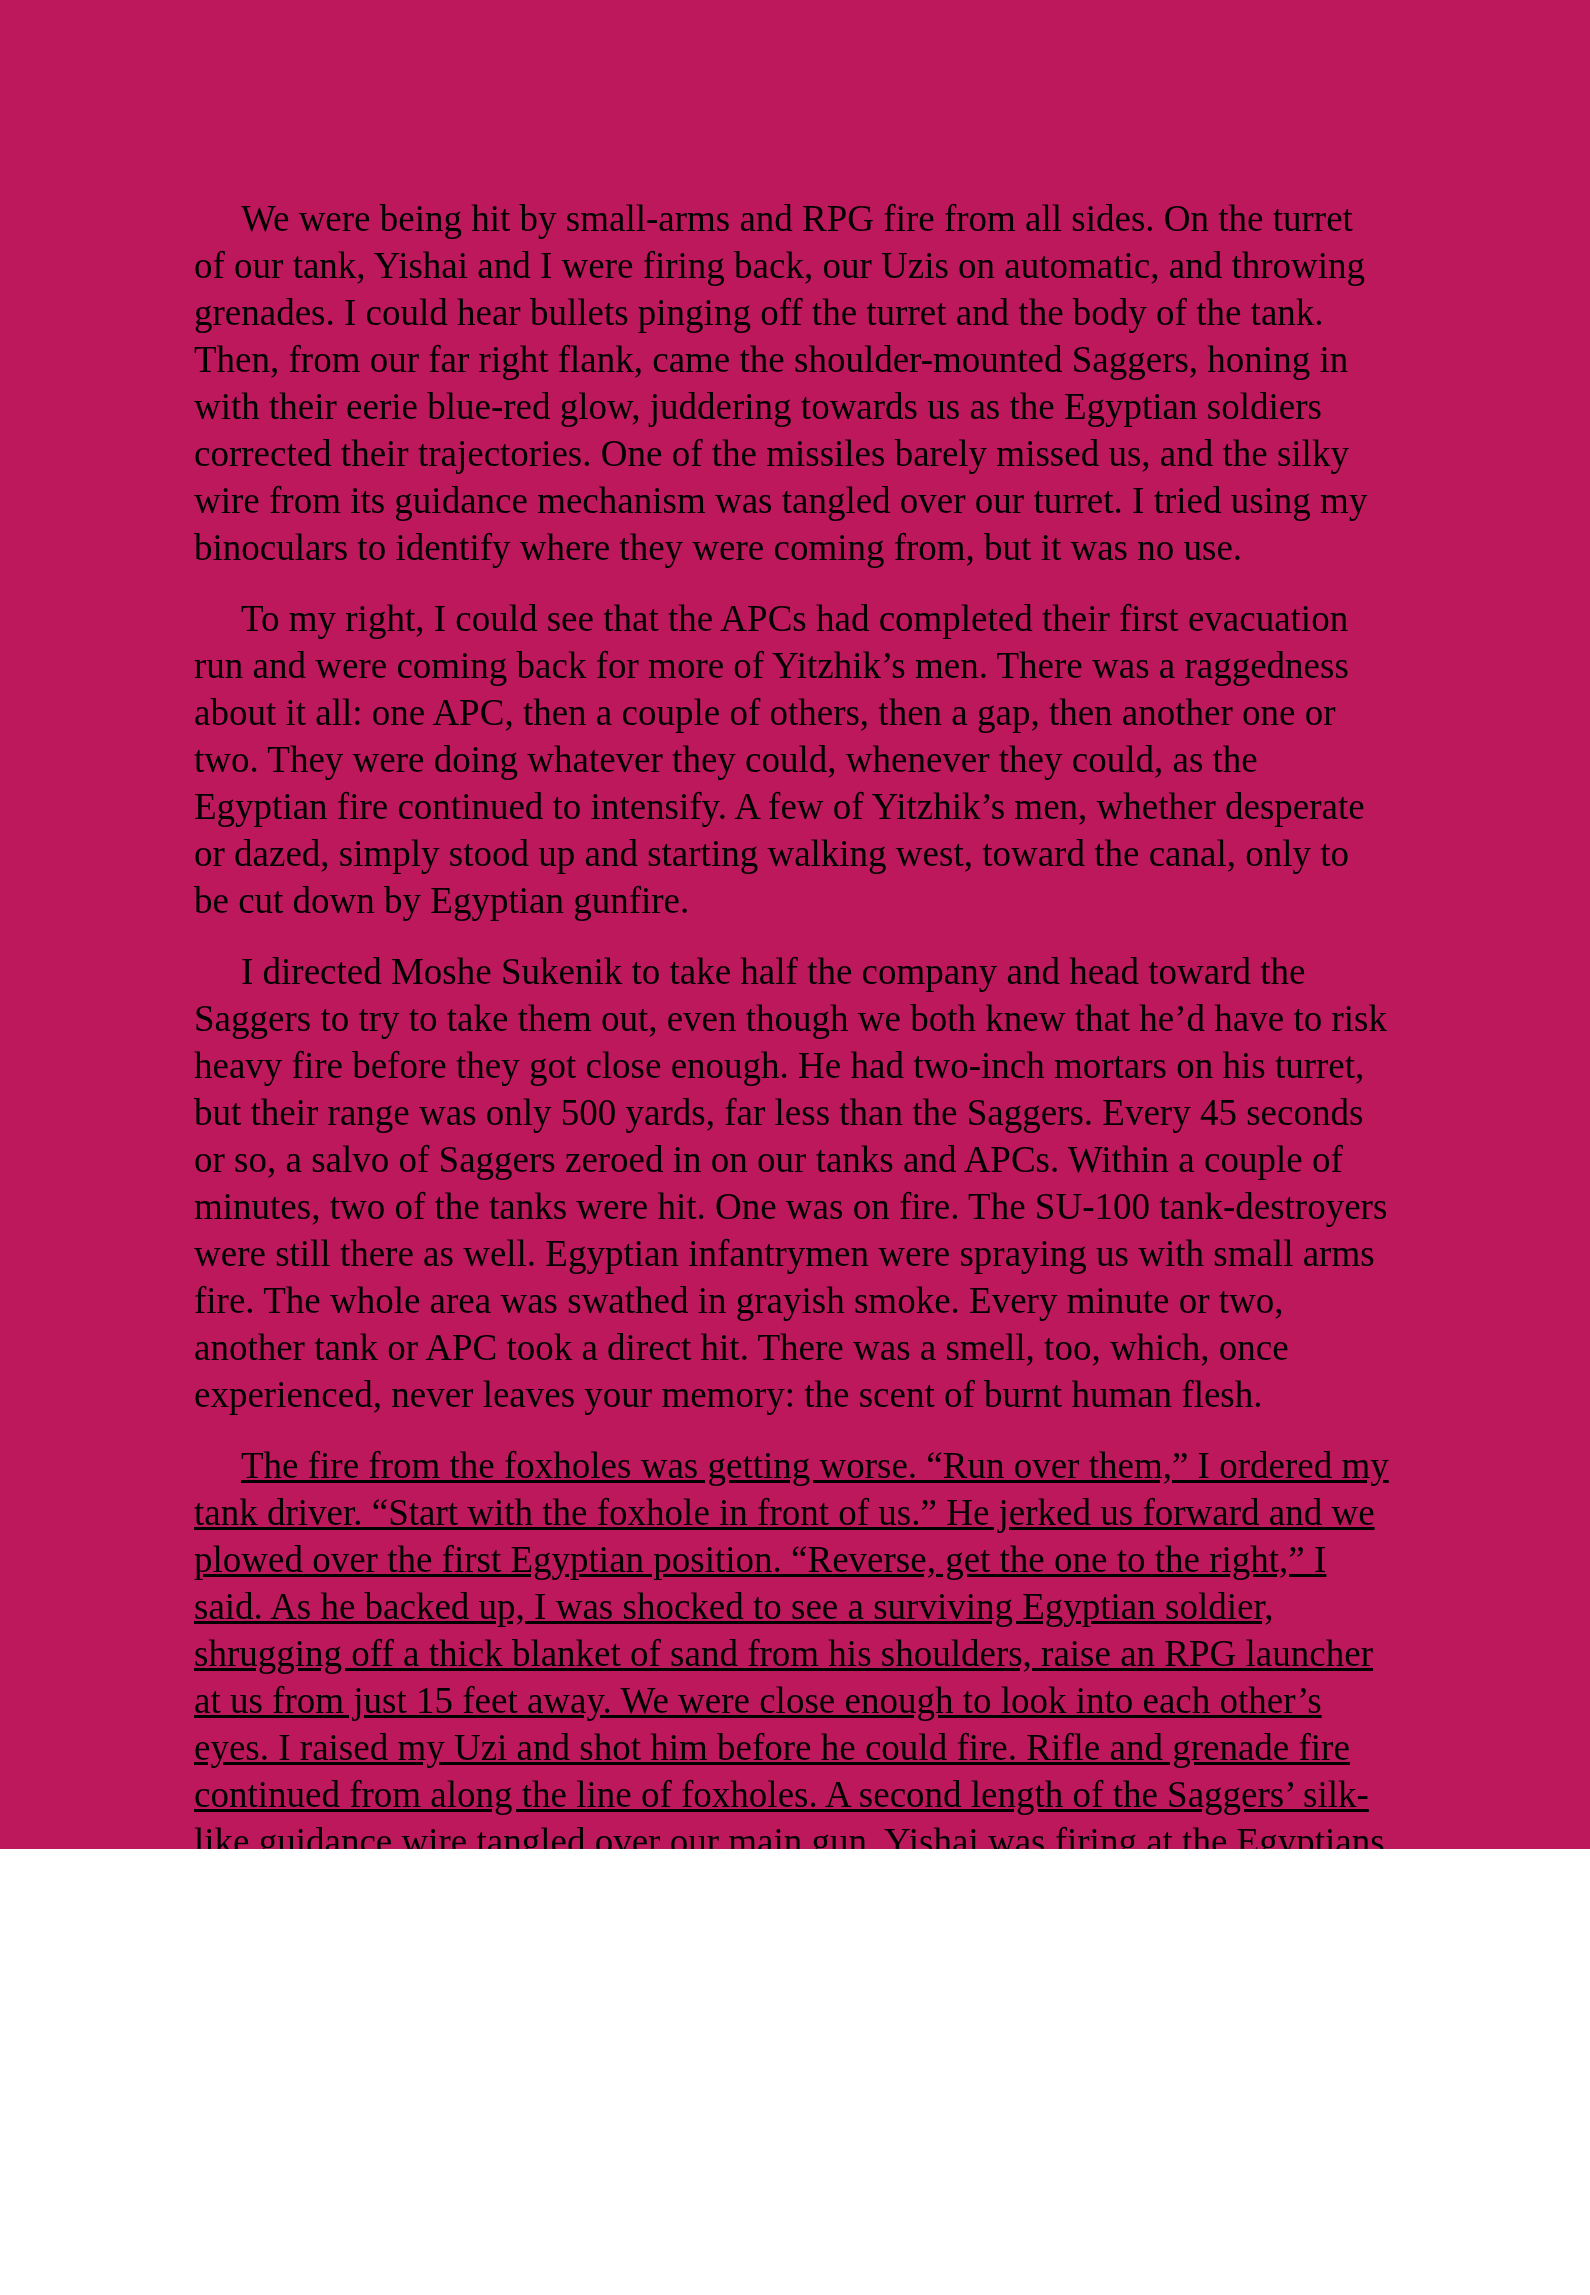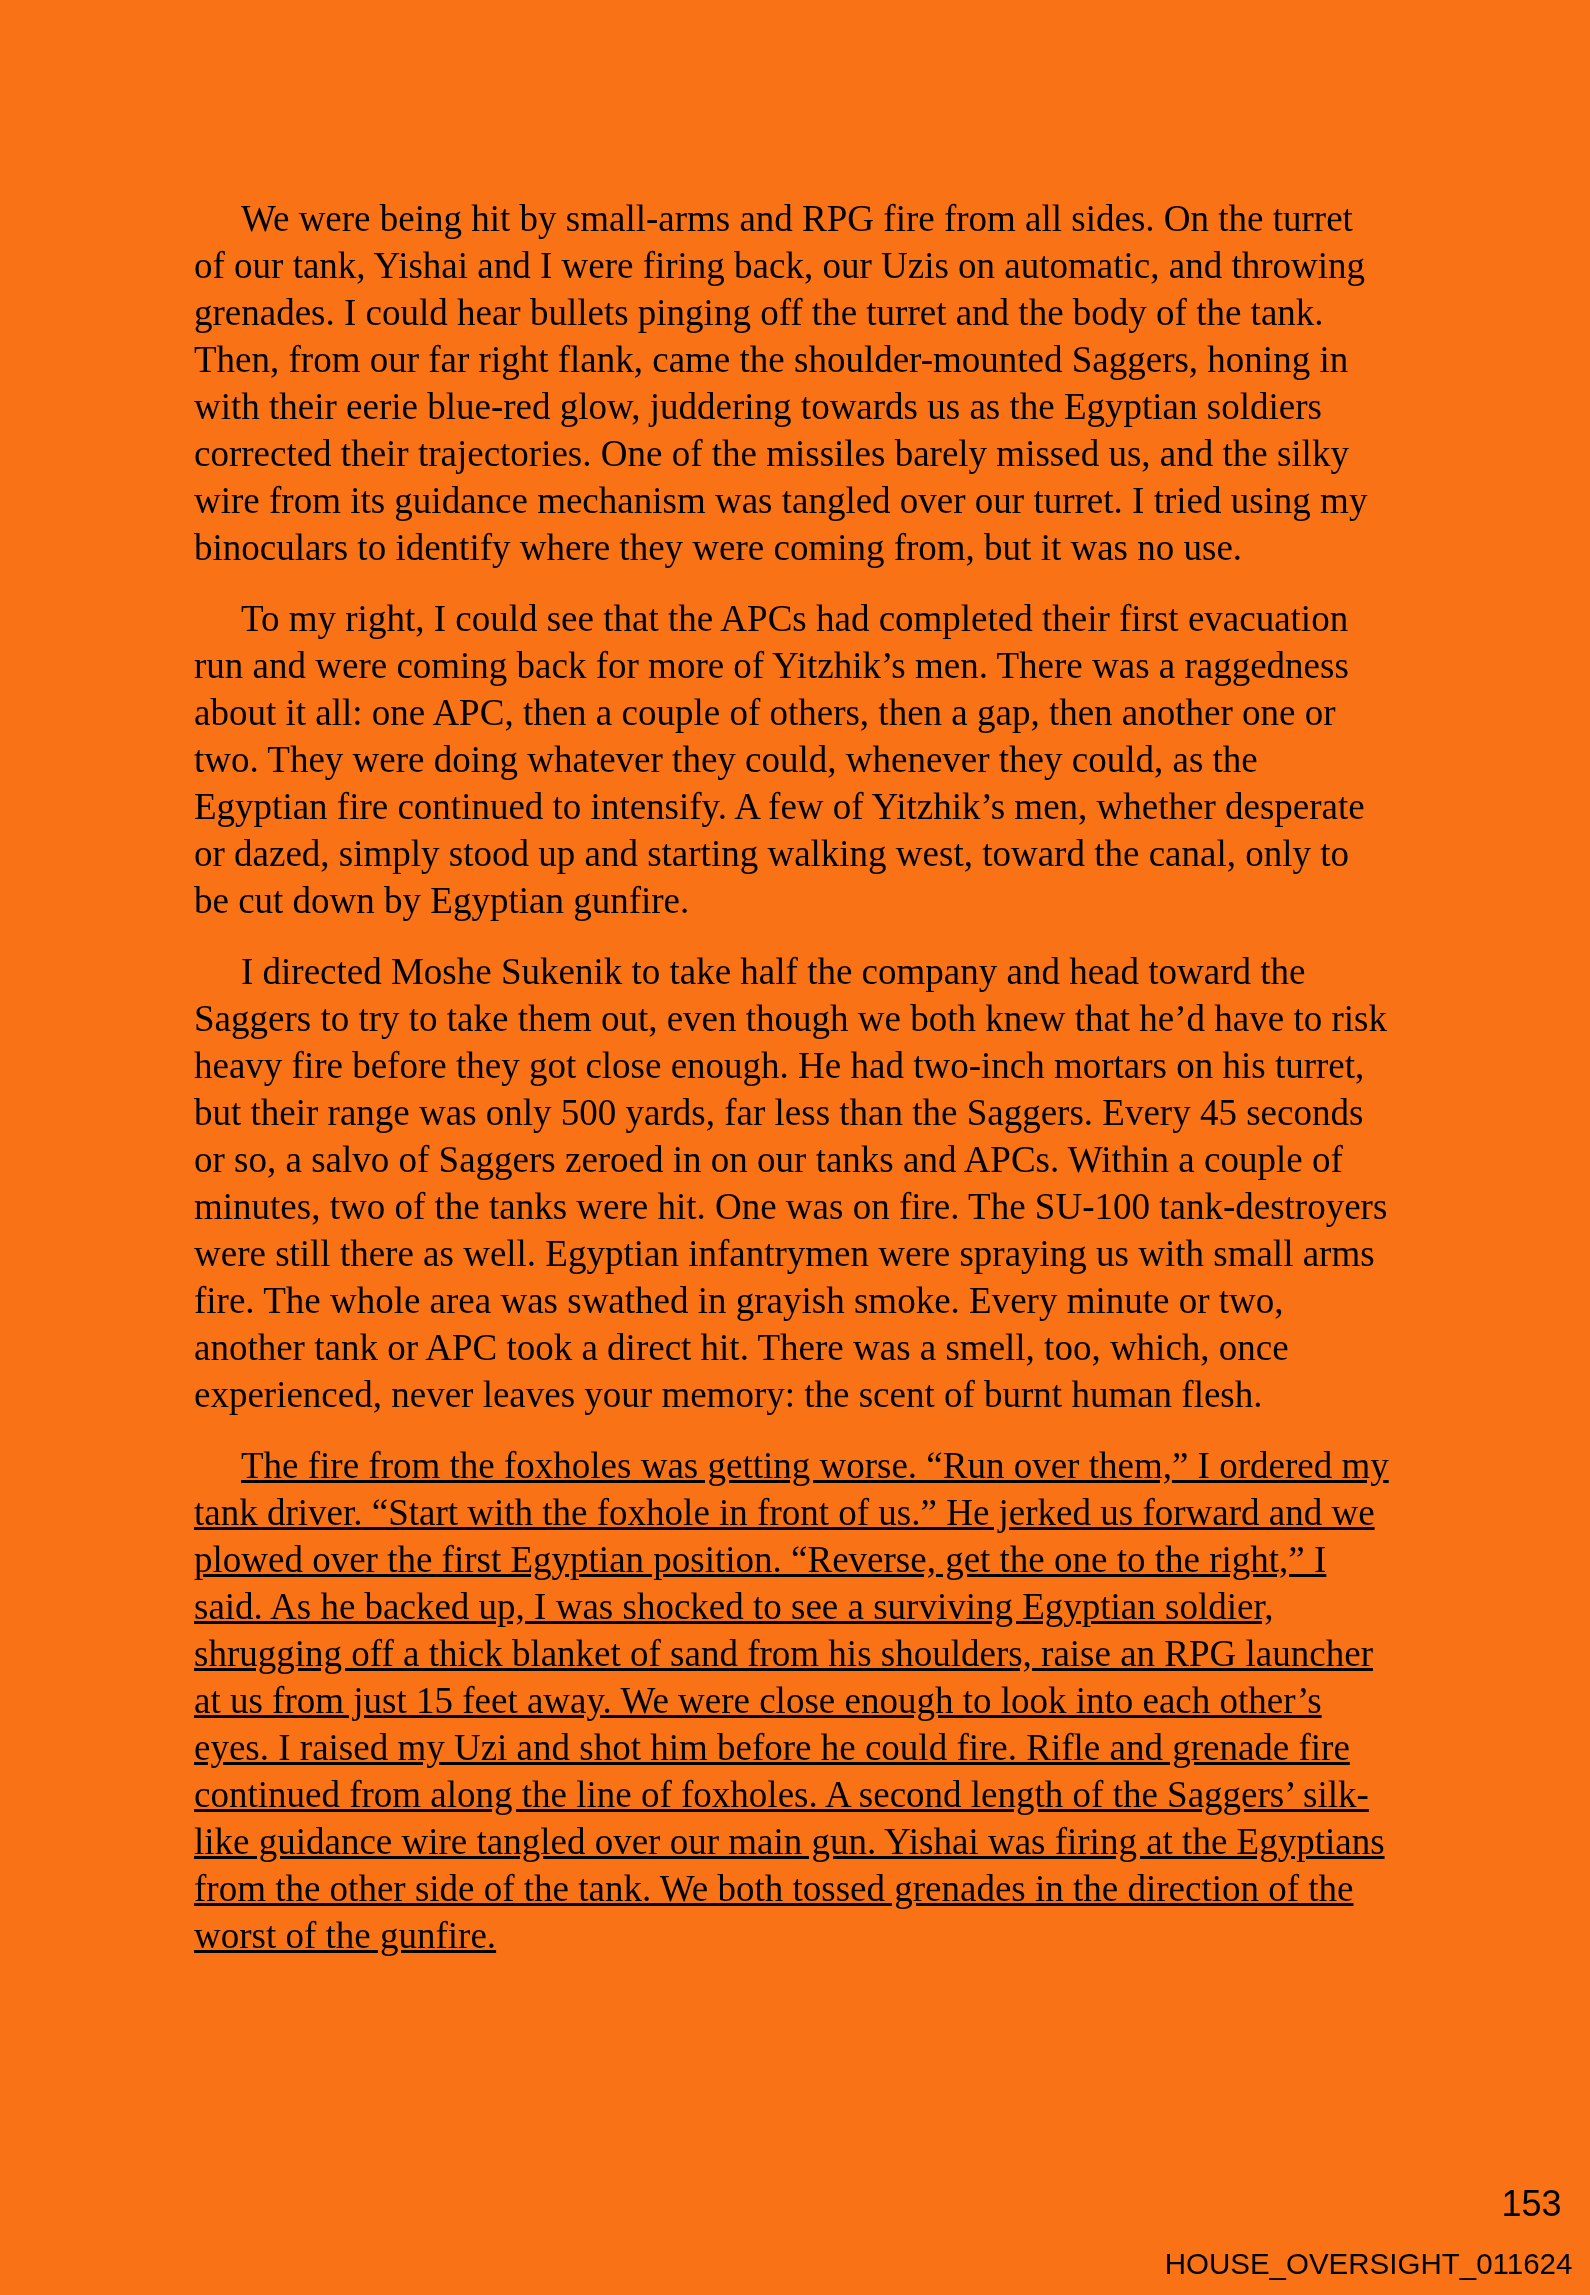--- a/index.html
+++ b/index.html
@@ -3,22 +3,22 @@
 <meta charset="utf-8">
 <style>
   html, body {
     margin: 0;
     padding: 0;
     background: #ffffff;
   }
   .page {
     position: relative;
     width: 1591px;
-    height: 2295px;
-    background: #f97316;
+    height: 1849px;
+    background: #be185d;
     color: #000000;
     font-family: "Liberation Serif", "DejaVu Serif", serif;
     overflow: hidden;
   }
   .body-text {
     position: absolute;
     left: 194px;
     top: 195px;
     width: 1197px;
     font-size: 37px;

